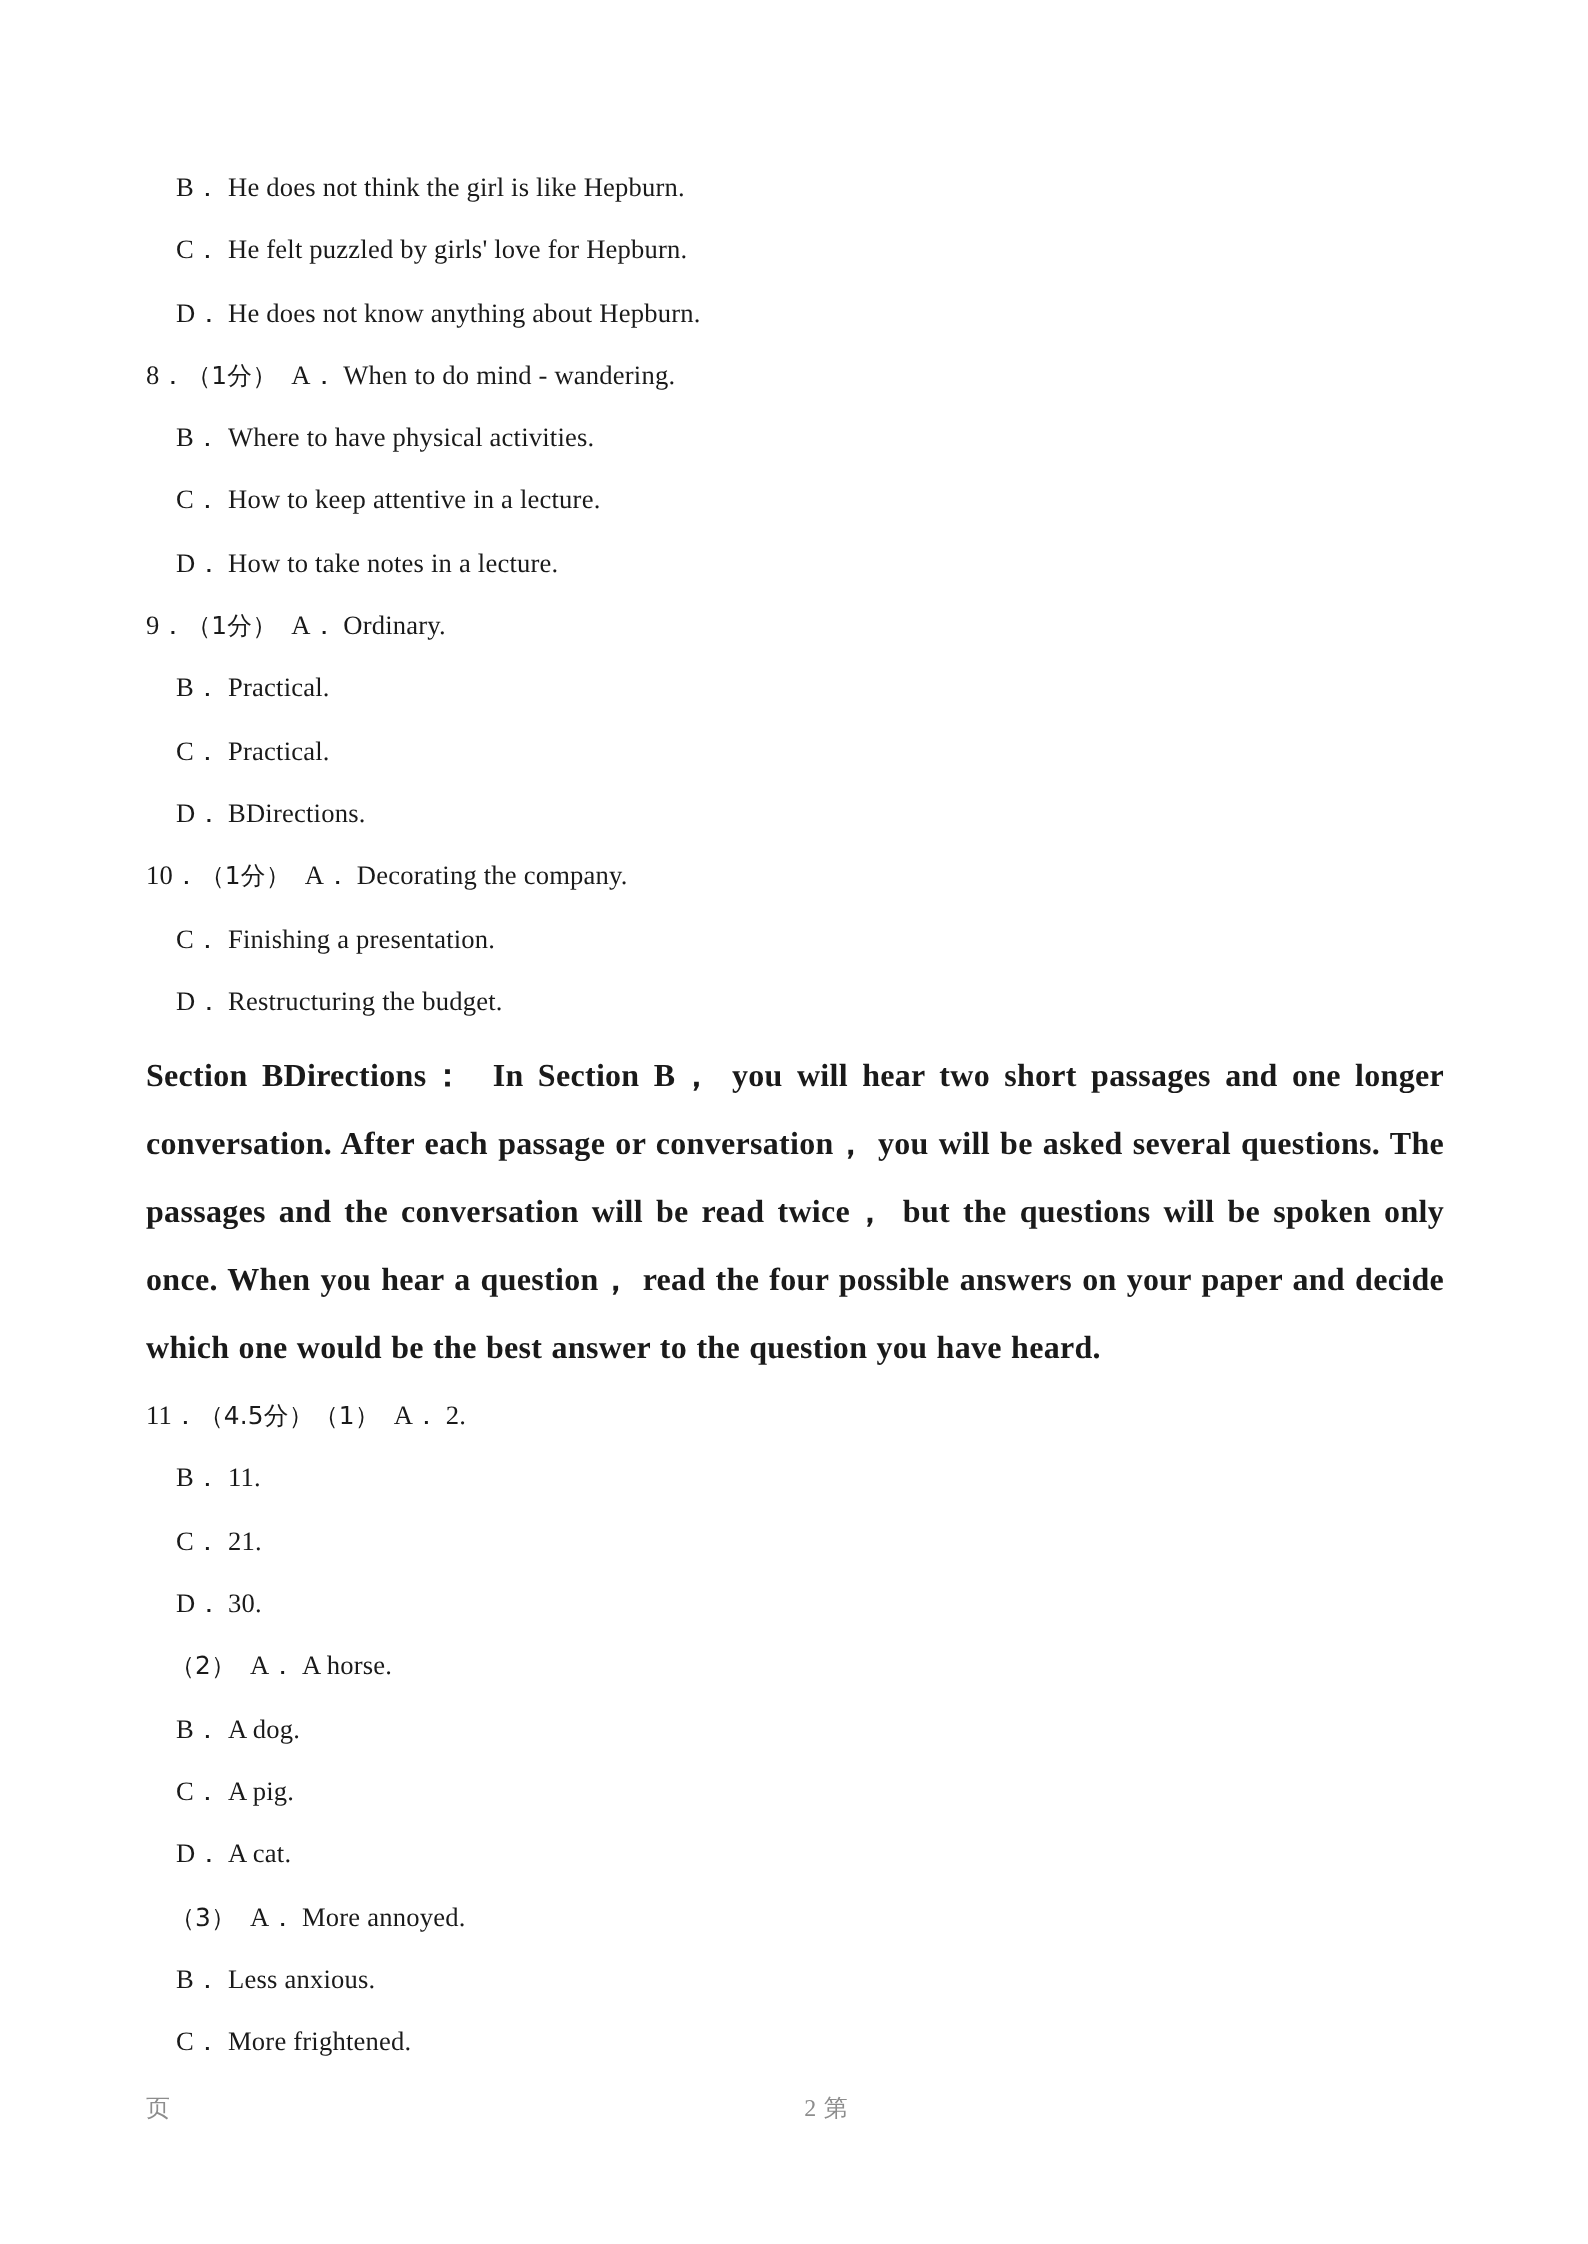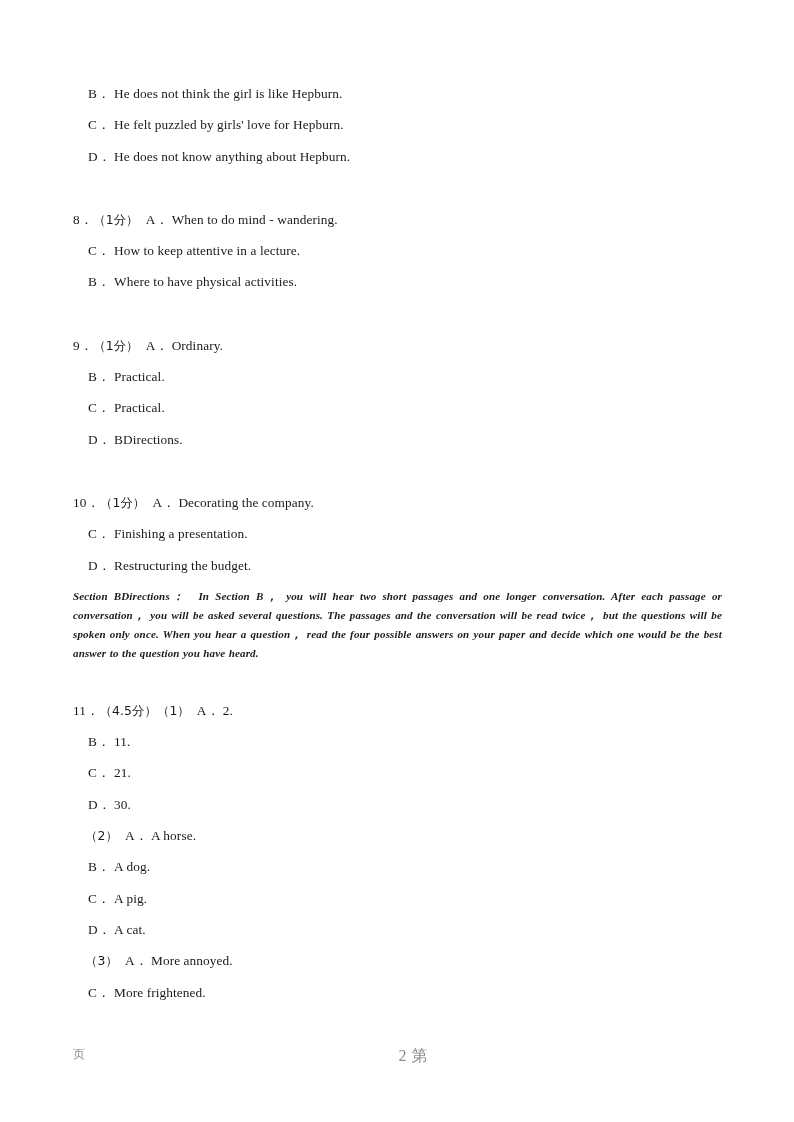--- a/index.html
+++ b/index.html
@@ -55,45 +55,43 @@
 
   .qnum {
     display: inline-block;
   }
   .marks {
     display: inline-block;
   }
   .cjk {
     font-family: "DejaVu Sans", "Liberation Sans", sans-serif;
     font-size: 12.4px;
-    margin-top: 32px;
   }
   .optletter {
     display: inline-block;
     min-width: 26px;
   }
   .opttext {
     display: inline-block;
   }
 
   .gap-s { display: inline-block; width: 7px; }
   .gap-m { display: inline-block; width: 12px; }
 
   
   .directions {
-    font-size: 11px;
-    line-height: 19px;
+    font-size: 16px;
+    line-height: 34px;
     font-weight: bold;
     text-align: justify;
     text-align-last: left;
     width: 649px;
     margin-top: 6px;
     letter-spacing: 0.15px;
     word-spacing: 0.5px;
-    font-style: italic;
   }
 
   .footer {
     position: absolute;
     left: 73px;
     top: 1046px;
     width: 649px;
     height: 26px;
     color: #8d8d8d;
     font-size: 12.5px;
@@ -105,21 +103,21 @@
     font-family: "DejaVu Sans", "Liberation Sans", sans-serif;
     font-size: 12px;
   }
   .footer-center {
     position: absolute;
     left: 300px;
     top: 0;
     width: 80px;
     text-align: center;
     font-family: "DejaVu Sans", "Liberation Sans", sans-serif;
-    font-size: 16px;
+    font-size: 12px;
   }
   .footer-center .pg-num {
     font-family: "Liberation Serif", "DejaVu Serif", serif;
   }
 </style>
 </head>
 <body>
 
 <div class="page">
   <div class="content">
@@ -134,24 +132,27 @@
       <div class="line opt-line">
         <span class="optletter">D．</span><span class="opttext">He does not know anything about Hepburn.</span>
       </div>
     </div>
 
     <div>
       <div class="line q-line">
         <span class="qnum">8．</span><span class="marks cjk">（1分）</span><span class="gap-s"></span><span class="optletter">A．</span><span class="opttext">When to do mind - wandering.</span>
       </div>
       <div class="line opt-line">
+        <span class="optletter">B．</span><span class="opttext">Where to have physical activities.</span>
+      </div>
+      <div class="line opt-line">
         <span class="optletter">C．</span><span class="opttext">How to keep attentive in a lecture.</span>
       </div>
       <div class="line opt-line">
-        <span class="optletter">B．</span><span class="opttext">Where to have physical activities.</span>
+        <span class="optletter">D．</span><span class="opttext">How to take notes in a lecture.</span>
       </div>
     </div>
 
     <div>
       <div class="line q-line">
         <span class="qnum">9．</span><span class="marks cjk">（1分）</span><span class="gap-s"></span><span class="optletter">A．</span><span class="opttext">Ordinary.</span>
       </div>
       <div class="line opt-line">
         <span class="optletter">B．</span><span class="opttext">Practical.</span>
       </div>
@@ -199,20 +200,23 @@
       </div>
       <div class="line opt-line">
         <span class="optletter">C．</span><span class="opttext">A pig.</span>
       </div>
       <div class="line opt-line">
         <span class="optletter">D．</span><span class="opttext">A cat.</span>
       </div>
 
       <div class="line sub-line">
         <span class="cjk">（3）</span><span class="gap-s"></span><span class="optletter">A．</span><span class="opttext">More annoyed.</span>
+      </div>
+      <div class="line opt-line">
+        <span class="optletter">B．</span><span class="opttext">Less anxious.</span>
       </div>
       <div class="line opt-line">
         <span class="optletter">C．</span><span class="opttext">More frightened.</span>
       </div>
     </div>
 
   </div>
 
   <div class="footer">
     <span class="footer-left">页</span>

